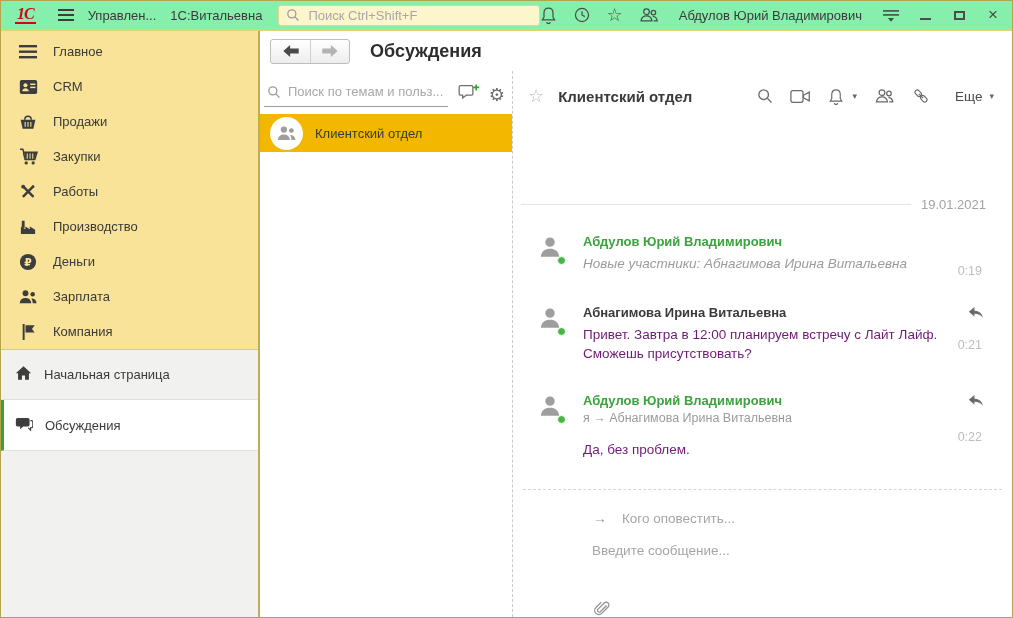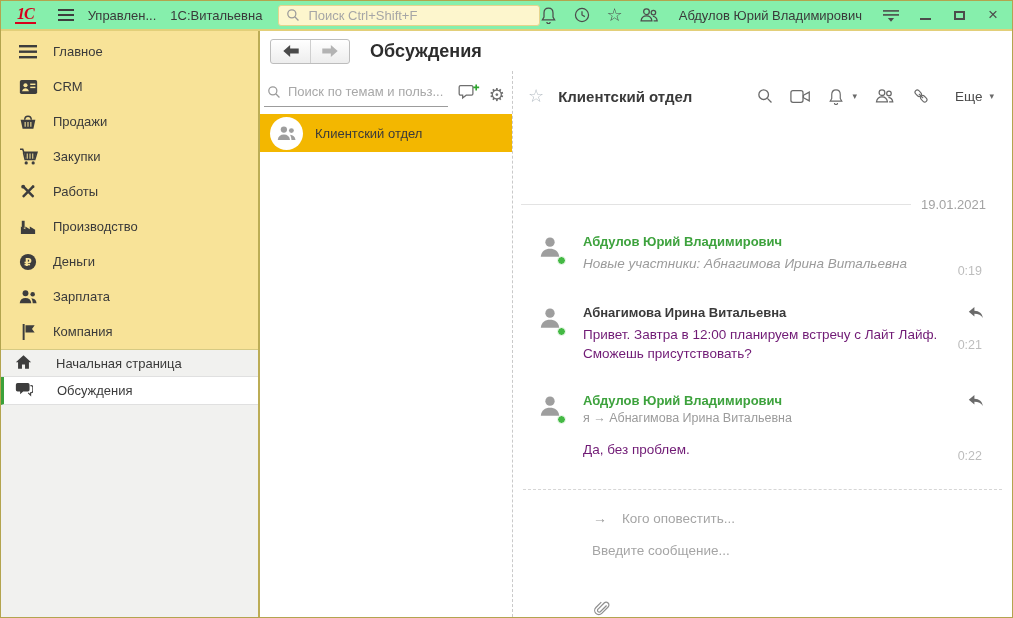--- a/index.html
+++ b/index.html
@@ -31,21 +31,21 @@
 
   
   .main{flex:1;display:flex;min-height:0;}
 
   
   .sidebar{flex:0 0 259px;width:259px;border-right:2px solid #bcad56;display:flex;flex-direction:column;background:#f1f1ef;}
   .side-yellow{background:#f8e398;padding-top:3px;}
   .side-item{height:35px;display:flex;align-items:center;padding-left:17px;gap:15px;cursor:pointer;}
   .side-item .ico{width:20px;display:flex;justify-content:center;}
   .side-item span{font-size:13px;color:#3a3a3a;}
-  .side-band{height:28px;display:flex;align-items:center;padding-left:14px;gap:24px;cursor:pointer;font-size:13px;color:#3a3a3a;text-align:center;}
+  .side-band{height:51px;display:flex;align-items:center;padding-left:14px;gap:12px;cursor:pointer;font-size:13px;color:#3a3a3a;text-align:center;}
   .band-home{background:#f1f1ef;border-top:1px solid #d6ca83;border-bottom:1px solid #e0e0e0;}
   .band-disc{background:#ffffff;border-left:3px solid #3ba13b;padding-left:11px;border-bottom:1px solid #e0e0e0;}
   .side-fill{flex:1;background:#f1f1ef;}
 
   
   .content{flex:1;display:flex;flex-direction:column;background:#fff;min-width:0;}
   .toolbar{flex:0 0 40px;display:flex;align-items:center;padding-left:10px;}
   .nav-group{display:flex;height:25px;border:1px solid #bdbdbd;border-radius:3px;overflow:hidden;
     background:linear-gradient(#ffffff,#ededed);}
   .nav-btn{width:39px;display:flex;align-items:center;justify-content:center;cursor:pointer;}
@@ -87,21 +87,21 @@
   .avatar{width:26px;flex:0 0 26px;margin-right:20px;position:relative;height:28px;}
   .dot{position:absolute;right:-3px;bottom:-3px;width:9px;height:9px;border-radius:50%;background:#44b944;border:1.5px solid #fff;}
   .mbody{flex:1;min-width:0;}
   .author{font-size:13px;font-weight:bold;}
   .a-green{color:#3da23d;}.a-dark{color:#3a3a3a;}
   .msub{font-size:12.5px;color:#9b9b9b;margin-top:3px;}
   .mtext{font-size:13.5px;color:#701a75;line-height:19px;margin-top:5px;max-width:378px;}
   .m1 .mtext{color:#9b9b9b;font-style:italic;}
   .m3 .mtext{margin-top:15px;}
   .time{position:absolute;right:30px;font-size:12.5px;color:#bdbdbd;}
-  .t1{top:30px;}.t2{top:33px;}.t3{top:56px;}
+  .t1{top:30px;}.t2{top:33px;}.t3{top:37px;}
   .reply{position:absolute;right:28px;top:1px;cursor:pointer;display:flex;}
 
   .dashed{margin:30px 10px 0 2px;border-top:1px dashed #d6d6d6;}
   .notify-row{margin-top:20px;padding-left:72px;display:flex;align-items:center;gap:15px;cursor:text;}
   .notify-row .arr{font-size:14px;color:#9b9b9b;}
   .ph{font-size:13.5px;color:#a5a5a5;}
   .input-row{margin-top:15px;padding-left:71px;cursor:text;}
   .attach{margin-top:40px;padding-left:72px;cursor:pointer;display:flex;}
 </style>
 </head>

